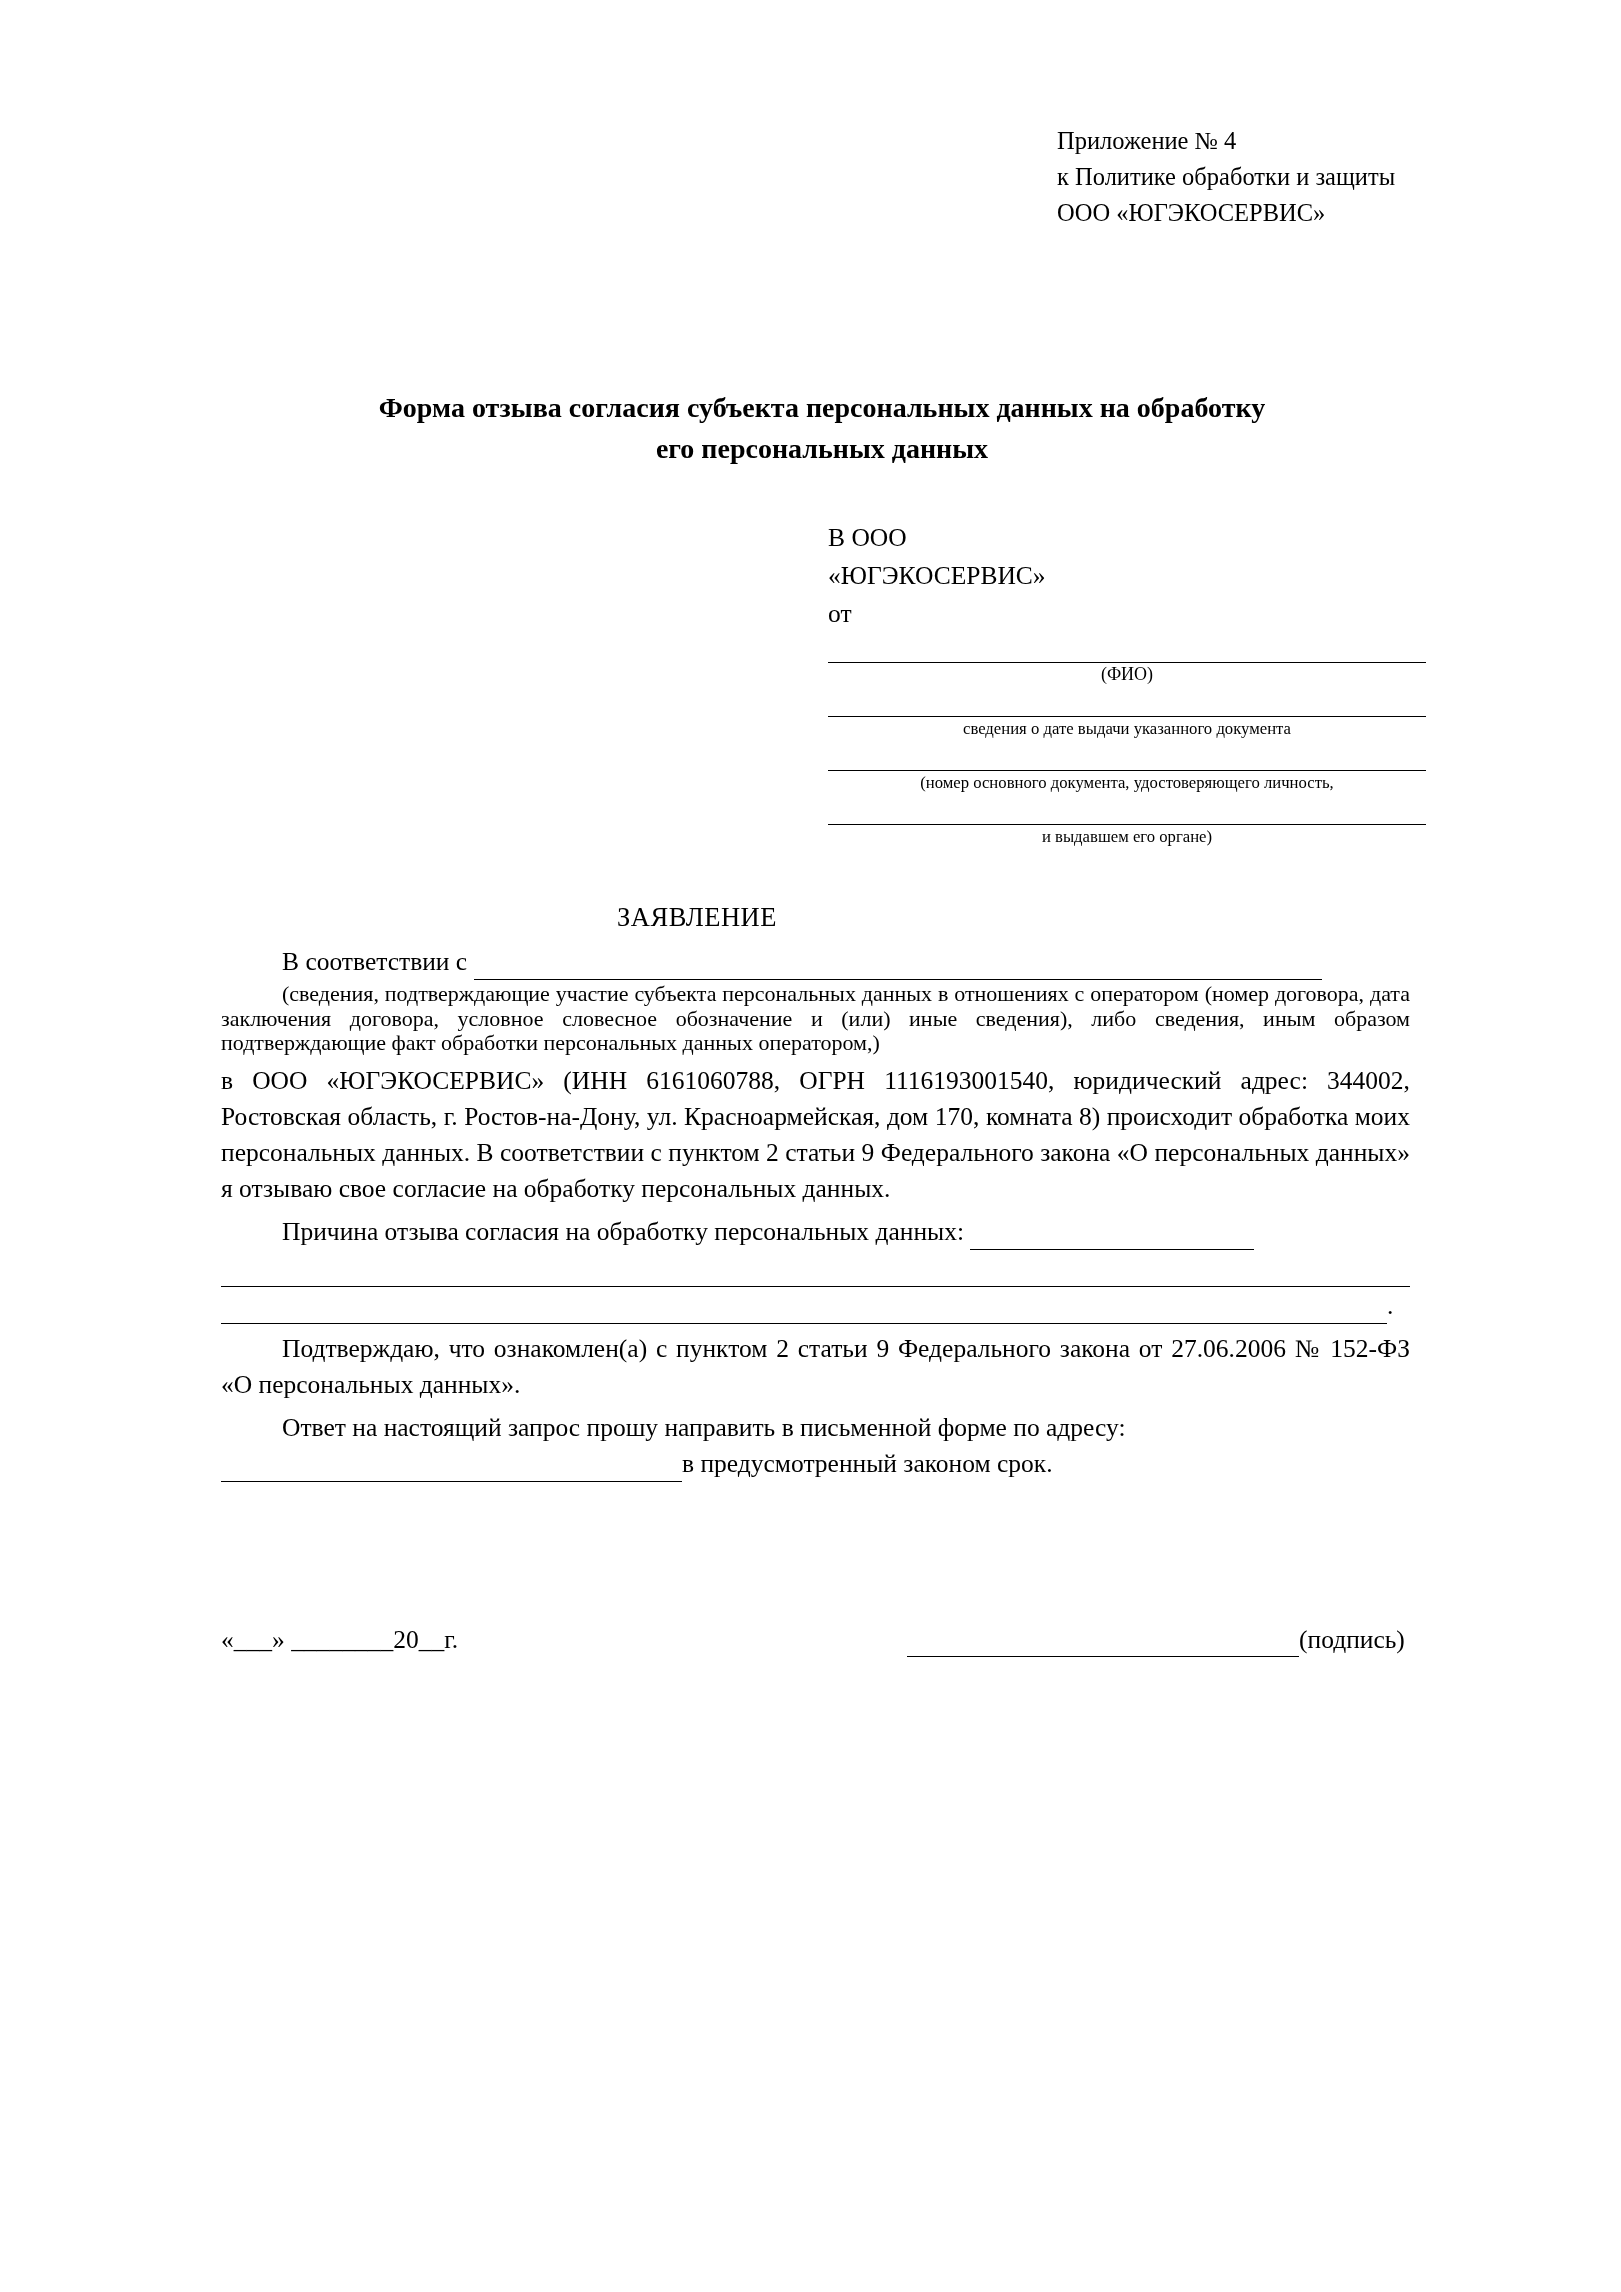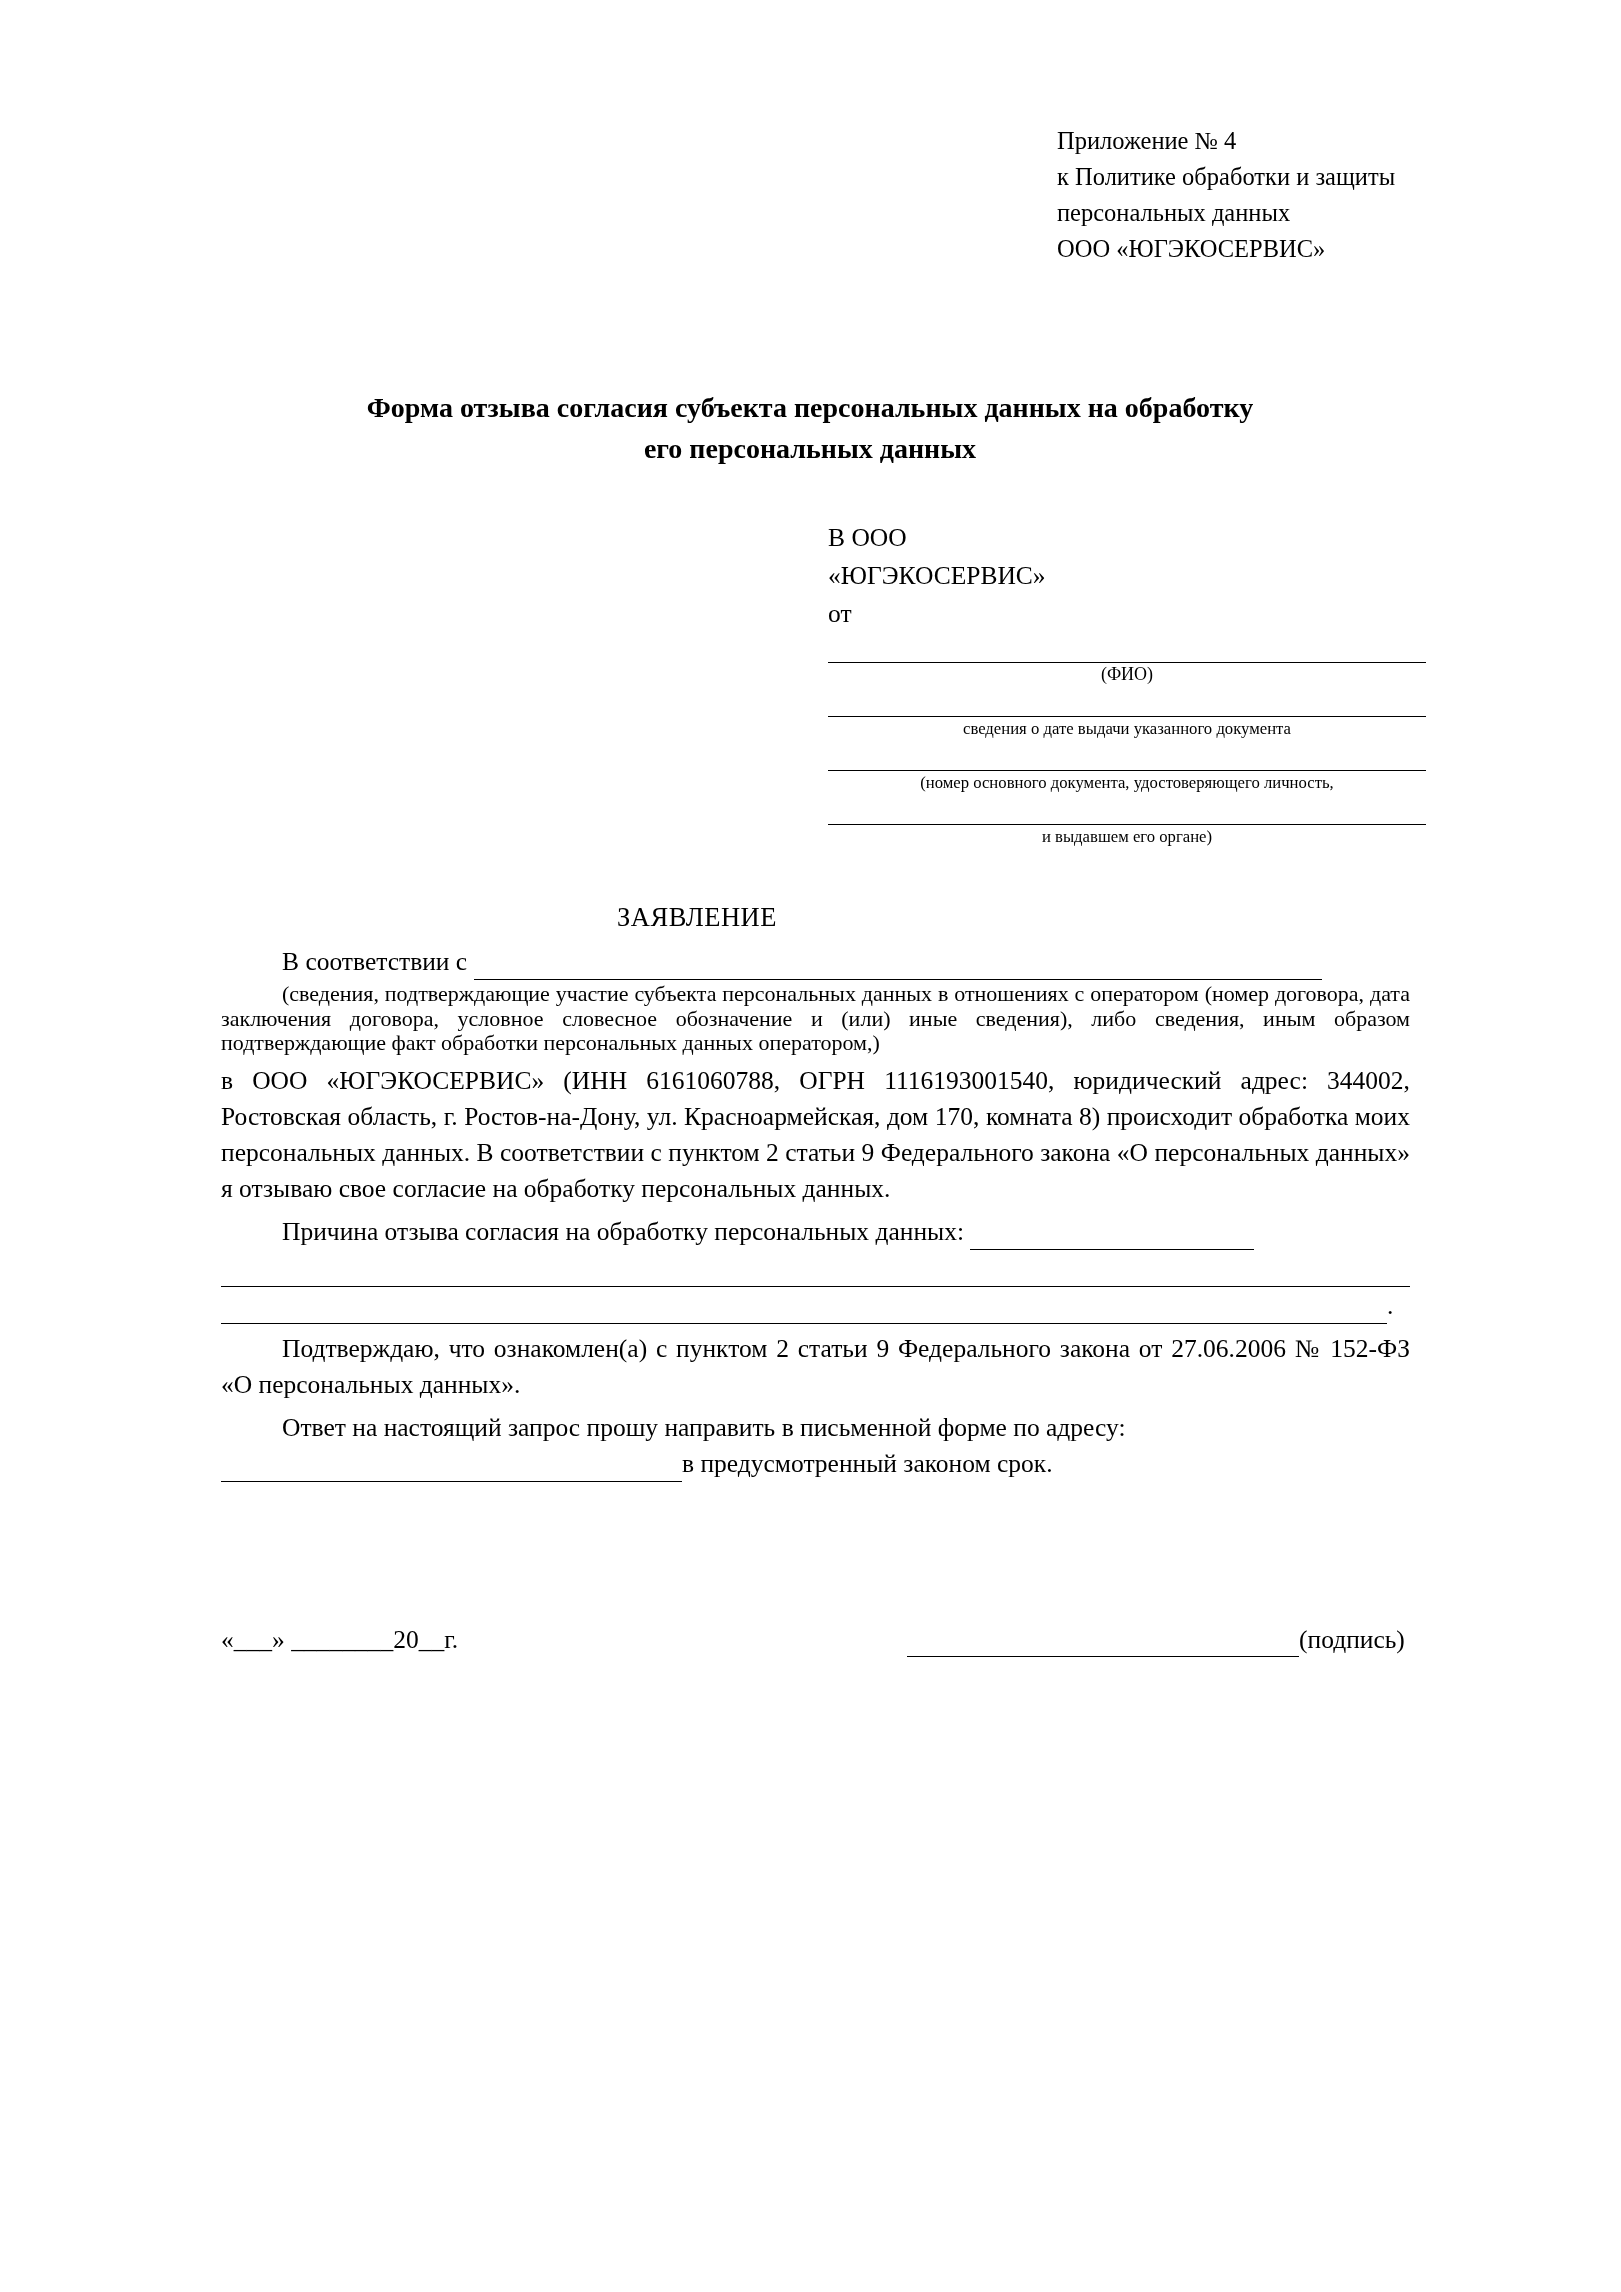--- a/index.html
+++ b/index.html
@@ -32,21 +32,21 @@
     font-size: 24.5px;
     line-height: 36px;
   }
   .header-block div {
     white-space: nowrap;
   }
 
   
   .doc-title {
     position: absolute;
-    left: 212px;
+    left: 224px;
     top: 387px;
     width: 1196px;
     text-align: center;
     font-weight: bold;
     font-size: 28px;
     line-height: 41px;
   }
 
   
   .addressee {
@@ -160,21 +160,20 @@
   }
 </style>
 </head>
 <body>
 
 <div class="page">
 
   <div class="header-block">
     <div>Приложение № 4</div>
     <div>к Политике обработки и защиты</div>
-    <div>персональных данных</div>
     <div>ООО «ЮГЭКОСЕРВИС»</div>
   </div>
 
   <div class="doc-title">
     <span>Форма отзыва согласия субъекта персональных данных на обработку</span><br>
     <span>его персональных данных</span>
   </div>
 
   <div class="addressee">
     <div class="line-text">В ООО</div>

